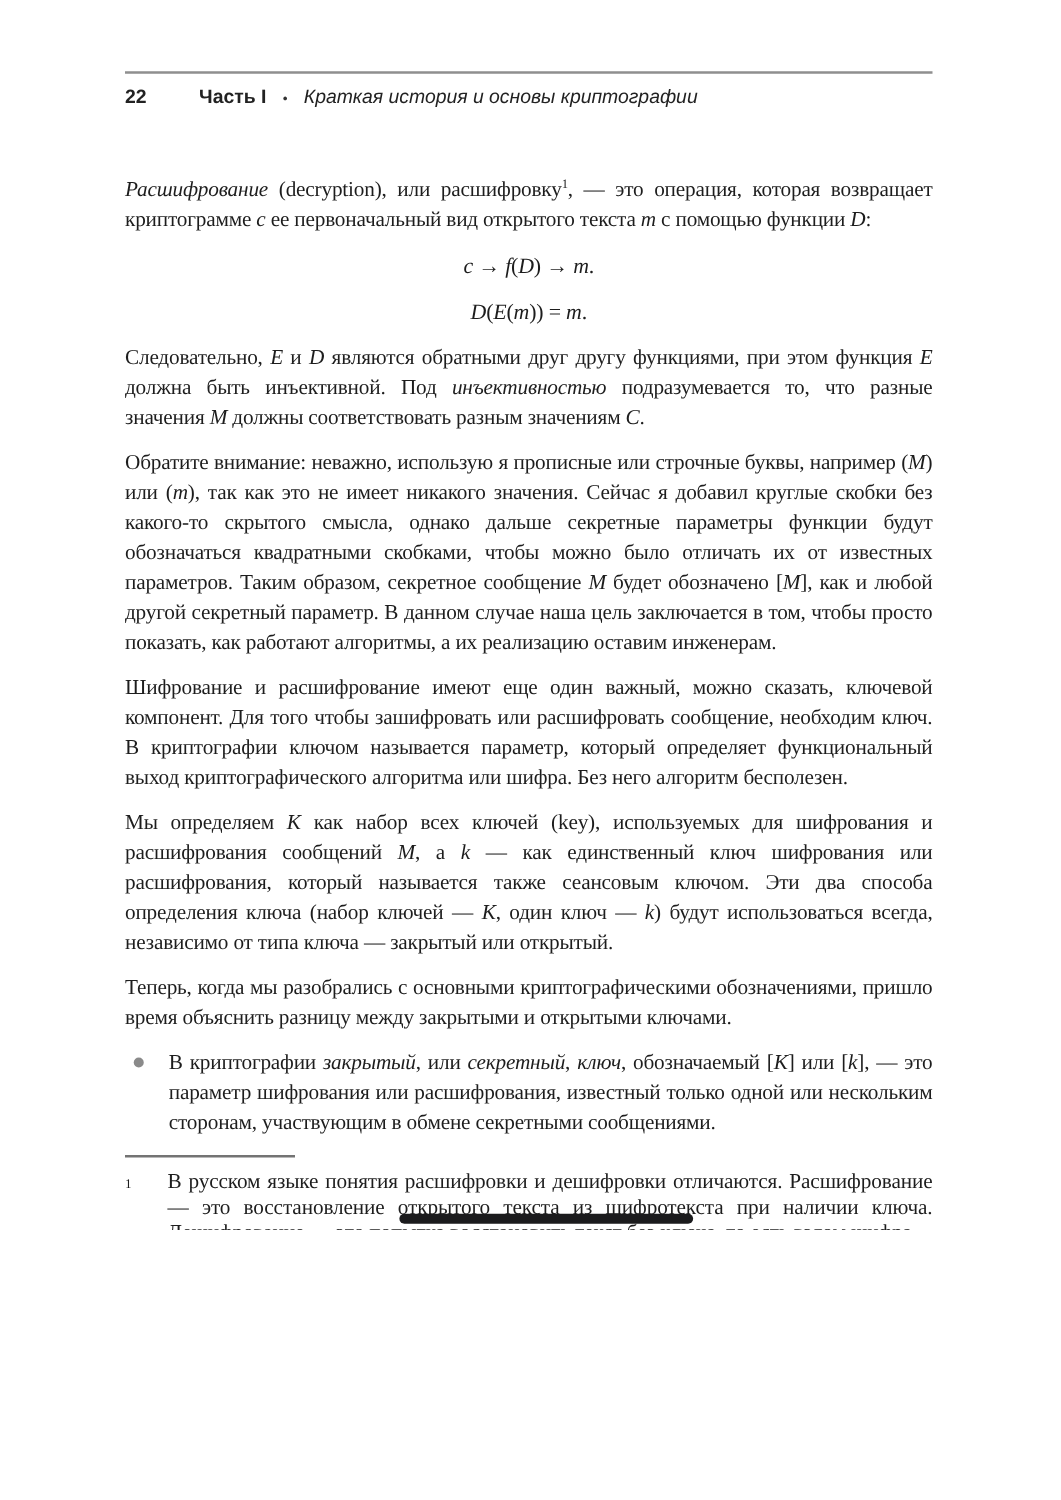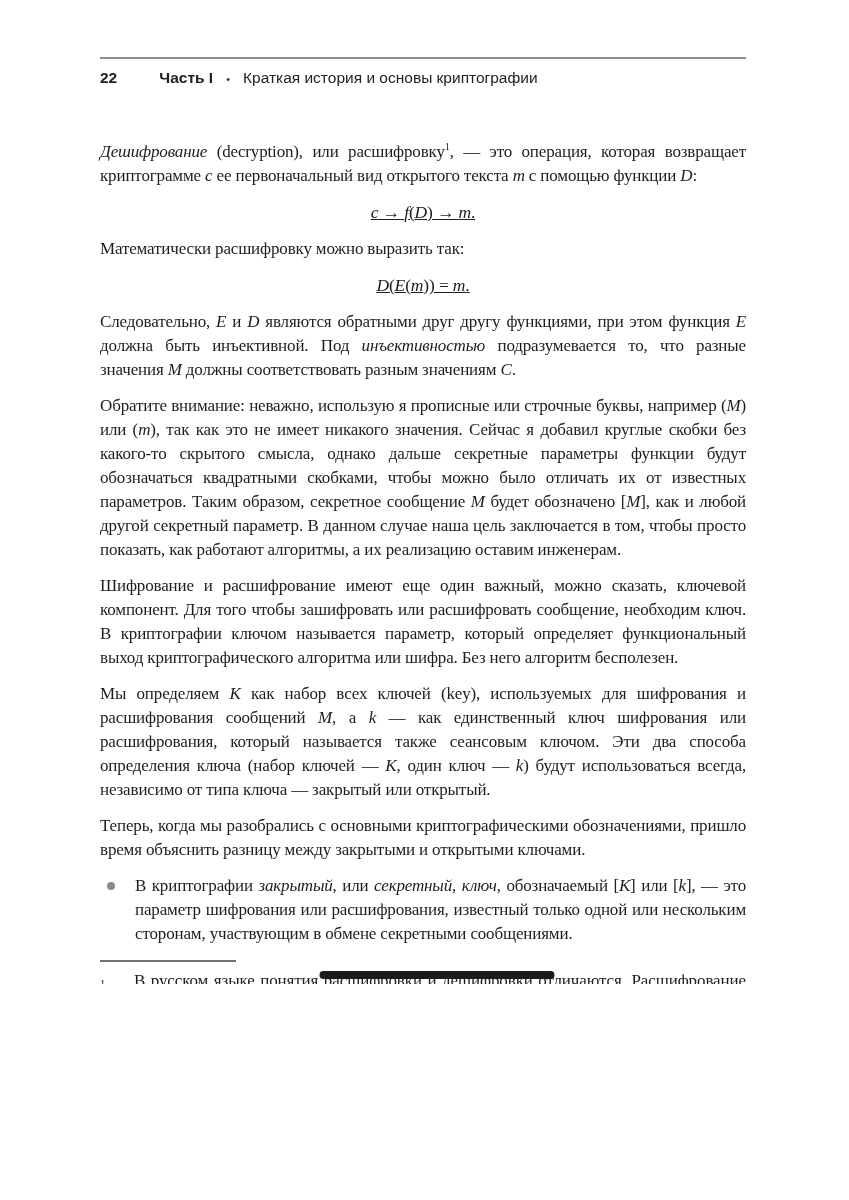--- a/index.html
+++ b/index.html
@@ -19,35 +19,34 @@
   }
   .page-header{
     position:absolute;left:100px;top:69px;width:646px;
     font-family:"Liberation Sans","DejaVu Sans",sans-serif;
     font-size:15.5px;color:#222;
     display:flex;align-items:baseline;white-space:nowrap;
   }
   .pagenum{font-weight:bold;}
   .part{font-weight:bold;margin-left:42px;}
   .hsep{margin:0 13px;font-size:11px;color:#333;}
-  .chapter{font-weight:normal;}
+  .chapter{font-weight:normal;font-style:italic;}
   
   .content{
     position:absolute;left:100px;top:140px;width:646px;
     font-size:17px;line-height:24px;letter-spacing:-0.15px;
     text-align:justify;
   }
   .para{margin:0 0 12px 0;}
   .i{font-style:italic;}
   .sup{vertical-align:super;font-size:0.6em;line-height:0;}
   .formula{
     margin:4px 0 13px 0;
     text-align:center;
     font-size:17.5px;
-    text-decoration:underline;
   }
   
   .bullets{list-style:none;margin:2px 0 0 0;padding:0;}
   .bullet{
     position:relative;
     padding-left:35px;
     margin:0 0 11px 0;
   }
   .bullet .marker{
     position:absolute;left:7px;top:8px;
@@ -86,25 +85,24 @@
 
   <header class="page-header">
     <span class="pagenum">22</span>
     <span class="part">Часть I</span>
     <span class="hsep">•</span>
     <span class="chapter">Краткая история и основы криптографии</span>
   </header>
 
   <main class="content">
 
-    <p class="para"><span class="i">Дешифрование</span><span> (decryption), или расшифровку</span><span class="sup">1</span><span>, — это операция, которая возвращает криптограмме </span><span class="i">c</span><span> ее первоначальный вид открытого текста </span><span class="i">m</span><span> с помощью функции </span><span class="i">D</span><span>:</span></p>
+    <p class="para"><span class="i">Расшифрование</span><span> (decryption), или расшифровку</span><span class="sup">1</span><span>, — это операция, которая возвращает криптограмме </span><span class="i">c</span><span> ее первоначальный вид открытого текста </span><span class="i">m</span><span> с помощью функции </span><span class="i">D</span><span>:</span></p>
 
     <div class="formula"><span class="i">c</span><span> → </span><span class="i">f</span><span>(</span><span class="i">D</span><span>) → </span><span class="i">m</span><span>.</span></div>
 
-    <p class="para"><span>Математически расшифровку можно выразить так:</span></p>
 
     <div class="formula"><span class="i">D</span><span>(</span><span class="i">E</span><span>(</span><span class="i">m</span><span>)) = </span><span class="i">m</span><span>.</span></div>
 
     <p class="para"><span>Следовательно, </span><span class="i">E</span><span> и </span><span class="i">D</span><span> являются обратными друг другу функциями, при этом функция </span><span class="i">E</span><span> должна быть инъективной. Под </span><span class="i">инъективностью</span><span> подразумевается то, что разные значения </span><span class="i">M</span><span> должны соответствовать разным значениям </span><span class="i">C</span><span>.</span></p>
 
     <p class="para"><span>Обратите внимание: неважно, использую я прописные или строчные буквы, например (</span><span class="i">M</span><span>) или (</span><span class="i">m</span><span>), так как это не имеет никакого значения. Сейчас я добавил круглые скобки без какого-то скрытого смысла, однако дальше секретные параметры функции будут обозначаться квадратными скобками, чтобы можно было отличать их от известных параметров. Таким образом, секретное сообщение </span><span class="i">M</span><span> будет обозначено [</span><span class="i">M</span><span>], как и любой другой секретный параметр. В данном случае наша цель заключается в том, чтобы просто показать, как работают алгоритмы, а их реализацию оставим инженерам.</span></p>
 
     <p class="para"><span>Шифрование и расшифрование имеют еще один важный, можно сказать, ключевой компонент. Для того чтобы зашифровать или расшифровать сообщение, необходим ключ. В криптографии ключом называется параметр, который определяет функциональный выход криптографического алгоритма или шифра. Без него алгоритм бесполезен.</span></p>
 
     <p class="para"><span>Мы определяем </span><span class="i">K</span><span> как набор всех ключей (key), используемых для шифрования и расшифрования сообщений </span><span class="i">M</span><span>, а </span><span class="i">k</span><span> — как единственный ключ шифрования или расшифрования, который называется также сеансовым ключом. Эти два способа определения ключа (набор ключей — </span><span class="i">K</span><span>, один ключ — </span><span class="i">k</span><span>) будут использоваться всегда, независимо от типа ключа — закрытый или открытый.</span></p>

